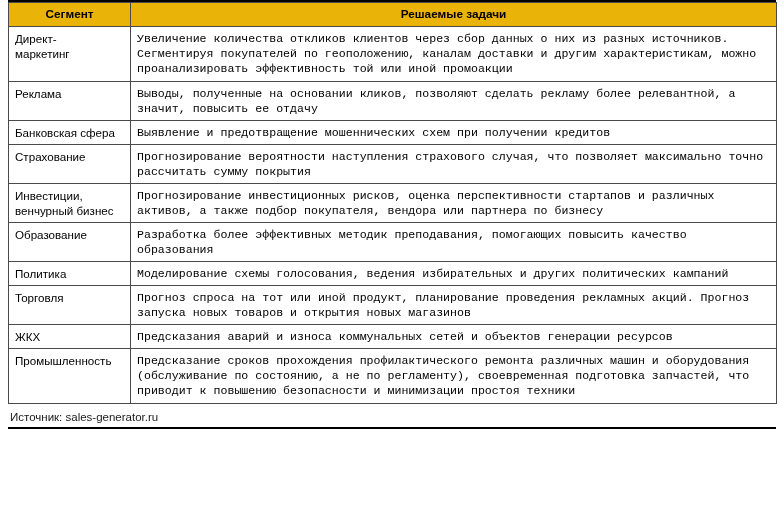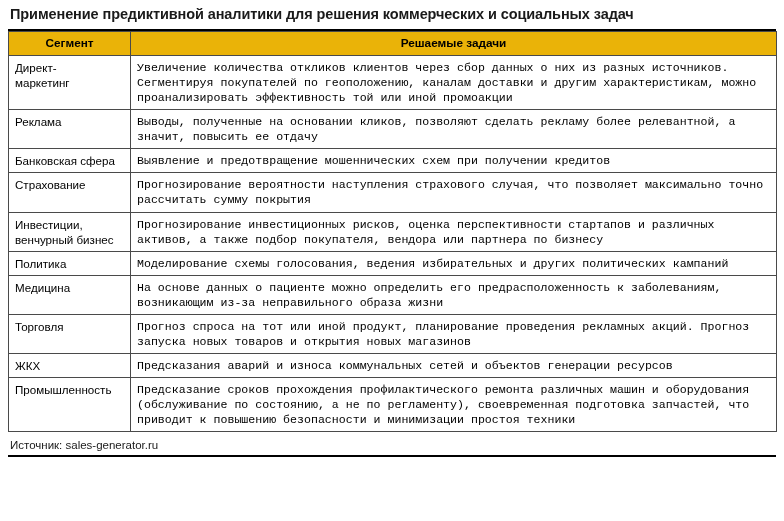--- a/index.html
+++ b/index.html
@@ -73,21 +73,20 @@
     border-top: 2px solid #000;
     width: 100%;
     margin-top: 4px;
   }
 </style>
 </head>
 <body>
 
 <div class="page">
 
-  <div class="title">Применение предиктивной аналитики для решения коммерческих и социальных задач</div>
 
   <div class="rule-top"></div>
 
   <table class="main">
     <colgroup>
       <col class="c1">
       <col class="c2">
     </colgroup>
     <thead>
       <tr>
@@ -112,26 +111,26 @@
       <tr>
         <td class="seg">Страхование</td>
         <td class="task">Прогнозирование вероятности наступления страхового случая, что позволяет максимально точно рассчитать сумму покрытия</td>
       </tr>
       <tr>
         <td class="seg">Инвестиции,
 венчурный бизнес</td>
         <td class="task">Прогнозирование инвестиционных рисков, оценка перспективности стартапов и различных активов, а также подбор покупателя, вендора или партнера по бизнесу</td>
       </tr>
       <tr>
+        <td class="seg">Образование</td>
+        <td class="task">Разработка более эффективных методик преподавания, помогающих повысить качество образования</td>
+      </tr>
+      <tr>
         <td class="seg">Политика</td>
         <td class="task">Моделирование схемы голосования, ведения избирательных и других политических кампаний</td>
-      </tr>
-      <tr>
-        <td class="seg">Медицина</td>
-        <td class="task">На основе данных о пациенте можно определить его предрасположенность к заболеваниям, возникающим из-за неправильного образа жизни</td>
       </tr>
       <tr>
         <td class="seg">Торговля</td>
         <td class="task">Прогноз спроса на тот или иной продукт, планирование проведения рекламных акций. Прогноз запуска новых товаров и открытия новых магазинов</td>
       </tr>
       <tr>
         <td class="seg">ЖКХ</td>
         <td class="task">Предсказания аварий и износа коммунальных сетей и объектов генерации ресурсов</td>
       </tr>
       <tr>

